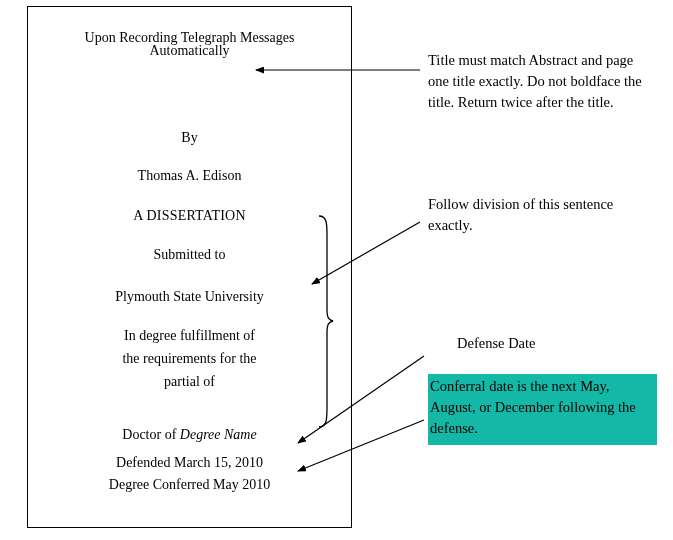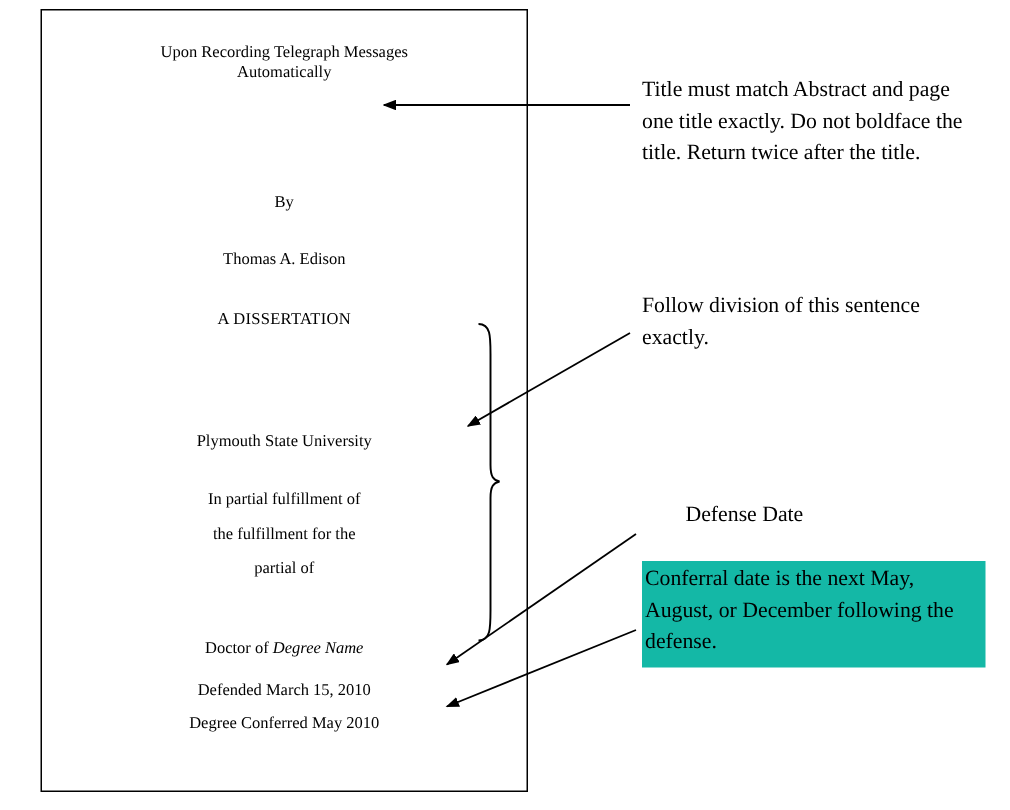--- a/index.html
+++ b/index.html
@@ -28,21 +28,21 @@
     width: 325px;
     height: 522px;
     border: 1px solid #000000;
     box-sizing: border-box;
     background: #ffffff;
   }
   .tp-line {
     position: absolute;
     width: 100%;
     text-align: center;
-    font-size: 11px;
+    font-size: 14px;
     line-height: 1.25;
     color: #000000;
   }
   .tp-title1 { top: 22px; }
   .tp-title2 { top: 35px; }
   .tp-by     { top: 122px; }
   .tp-author { top: 160px; }
   .tp-diss   { top: 200px; letter-spacing: 0.2px; }
   .tp-sub    { top: 239px; }
   .tp-univ   { top: 281px; }
@@ -110,23 +110,24 @@
 <body>
 
 <div id="page">
 
   <div class="title-page">
     <div class="tp-line tp-title1">Upon Recording Telegraph Messages</div>
     <div class="tp-line tp-title2">Automatically</div>
     <div class="tp-line tp-by">By</div>
     <div class="tp-line tp-author">Thomas A. Edison</div>
     <div class="tp-line tp-diss">A DISSERTATION</div>
+    <div class="tp-line tp-sub">Submitted to</div>
     <div class="tp-line tp-univ">Plymouth State University</div>
-    <div class="tp-line tp-part1">In partial fulfillment of</div>
-    <div class="tp-line tp-part2">the fulfillment for the</div>
+    <div class="tp-line tp-part1">In degree fulfillment of</div>
+    <div class="tp-line tp-part2">the requirements for the</div>
     <div class="tp-line tp-part3">partial of</div>
     <div class="tp-line tp-doctor"><span>Doctor of </span><span class="italic">Degree Name</span></div>
     <div class="tp-line tp-def">Defended March 15, 2010</div>
     <div class="tp-line tp-conf">Degree Conferred May 2010</div>
 
     <svg class="brace" viewBox="0 0 18 215">
       <path d="M2,2 C10,2 10,10 10,22 L10,96 C10,104 12,106 16,107 C12,108 10,110 10,118 L10,193 C10,205 10,213 2,213" fill="none" stroke="#000000" stroke-width="1.3"></path>
     </svg>
   </div>
 

